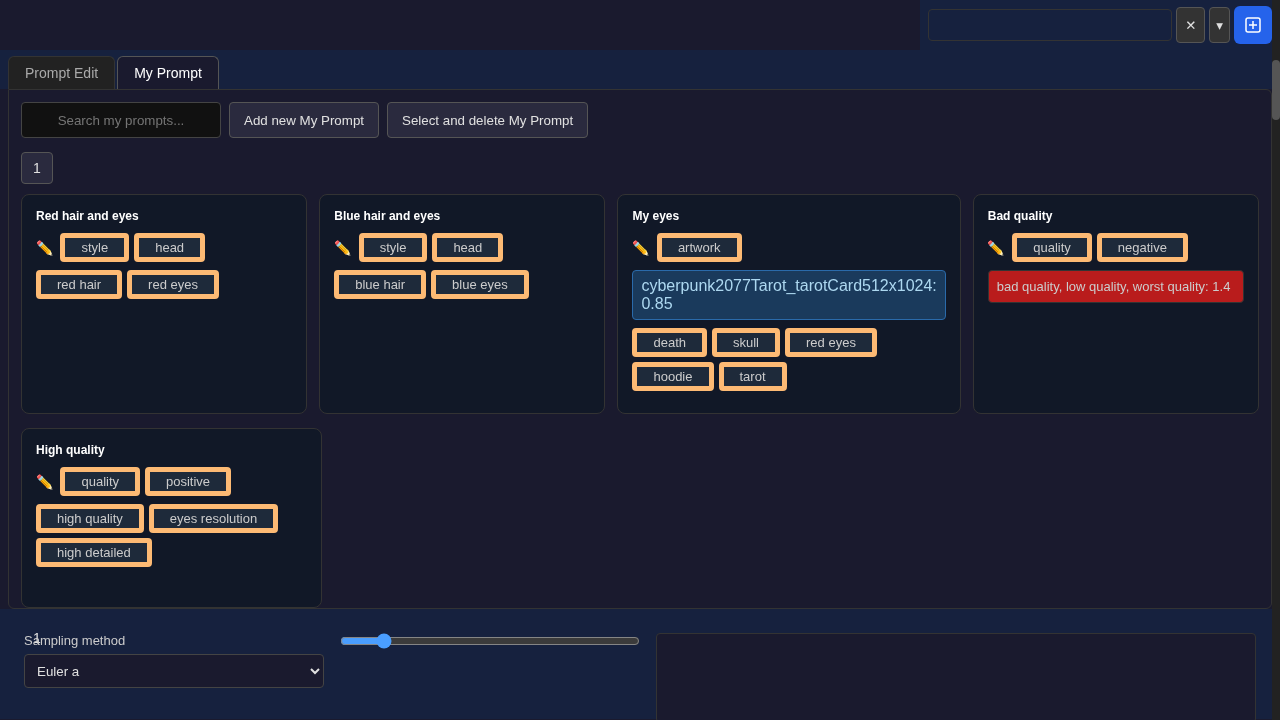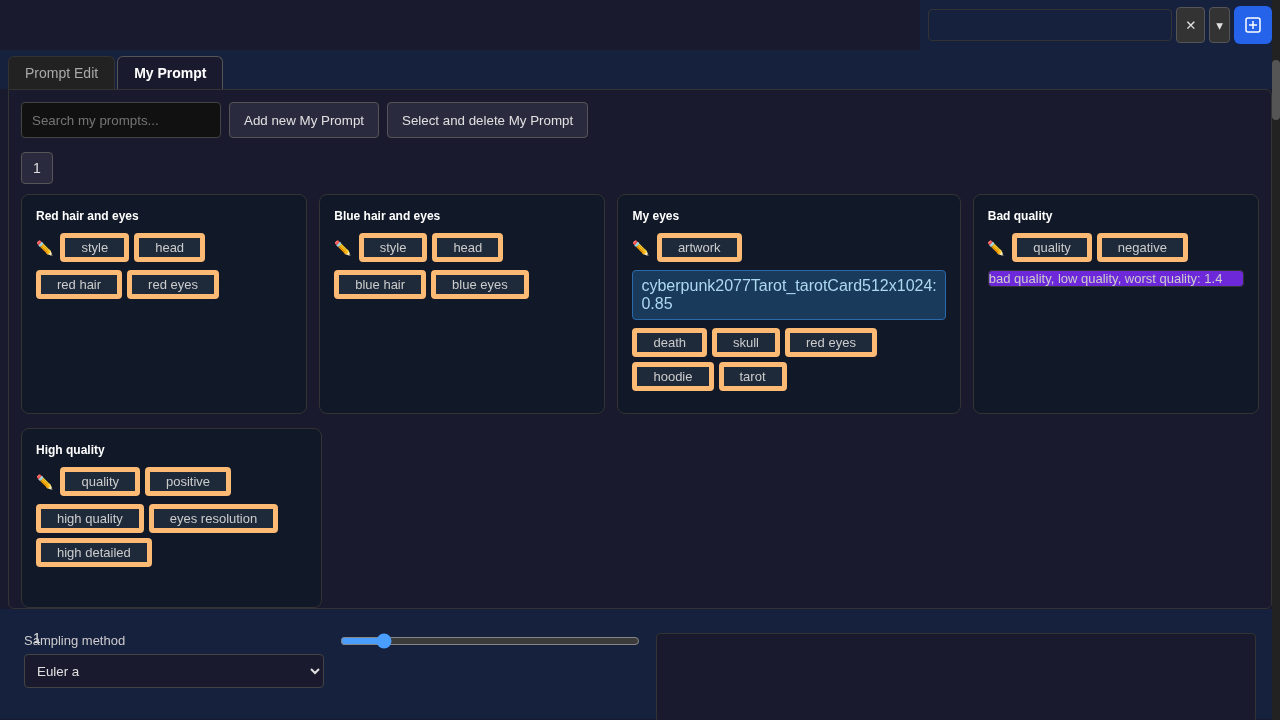--- a/index.html
+++ b/index.html
@@ -72,21 +72,20 @@
       background: #222;
       color: #aaa;
       border: 1px solid #333;
       border-bottom: none;
     }
 
     .tab.active {
       background: #1a1a2e;
       color: #fff;
       border-color: #555;
-      font-weight: bold;
     }
 
     
     .main-content {
       background: #1a1a2e;
       border: 1px solid #333;
       margin: 0 8px;
       border-radius: 0 6px 6px 6px;
       padding: 12px;
       height: calc(720px - 200px);
@@ -101,20 +100,21 @@
     }
 
     .search-input {
       background: #111;
       border: 1px solid #444;
       border-radius: 4px;
       color: #e0e0e0;
       padding: 6px 10px;
       width: 200px;
       height: 36px;
+      text-align: center;
     }
 
     .toolbar-btn {
       background: #2a2a3e;
       border: 1px solid #555;
       border-radius: 4px;
       color: #e0e0e0;
       padding: 6px 14px;
       cursor: pointer;
       height: 36px;
@@ -188,24 +188,24 @@
       border: 1px solid #2a6aaa;
       border-radius: 4px;
       padding: 6px 8px;
       margin-bottom: 8px;
       font-size: 16px;
       color: #add8f0;
     }
 
     
     .quality-text-box {
-      background: #6d28d9;
-      border: 1px solid #333;
-      border-radius: 4px;
-      padding: 0;
+      background: #b91c1c;
+      border: 1px solid #333;
+      border-radius: 4px;
+      padding: 8px;
       margin-bottom: 0;
       font-size: 13px;
       color: #ccc;
     }
 
     
     .bottom-section {
       display: flex;
       padding: 24px;
       gap: 16px;

